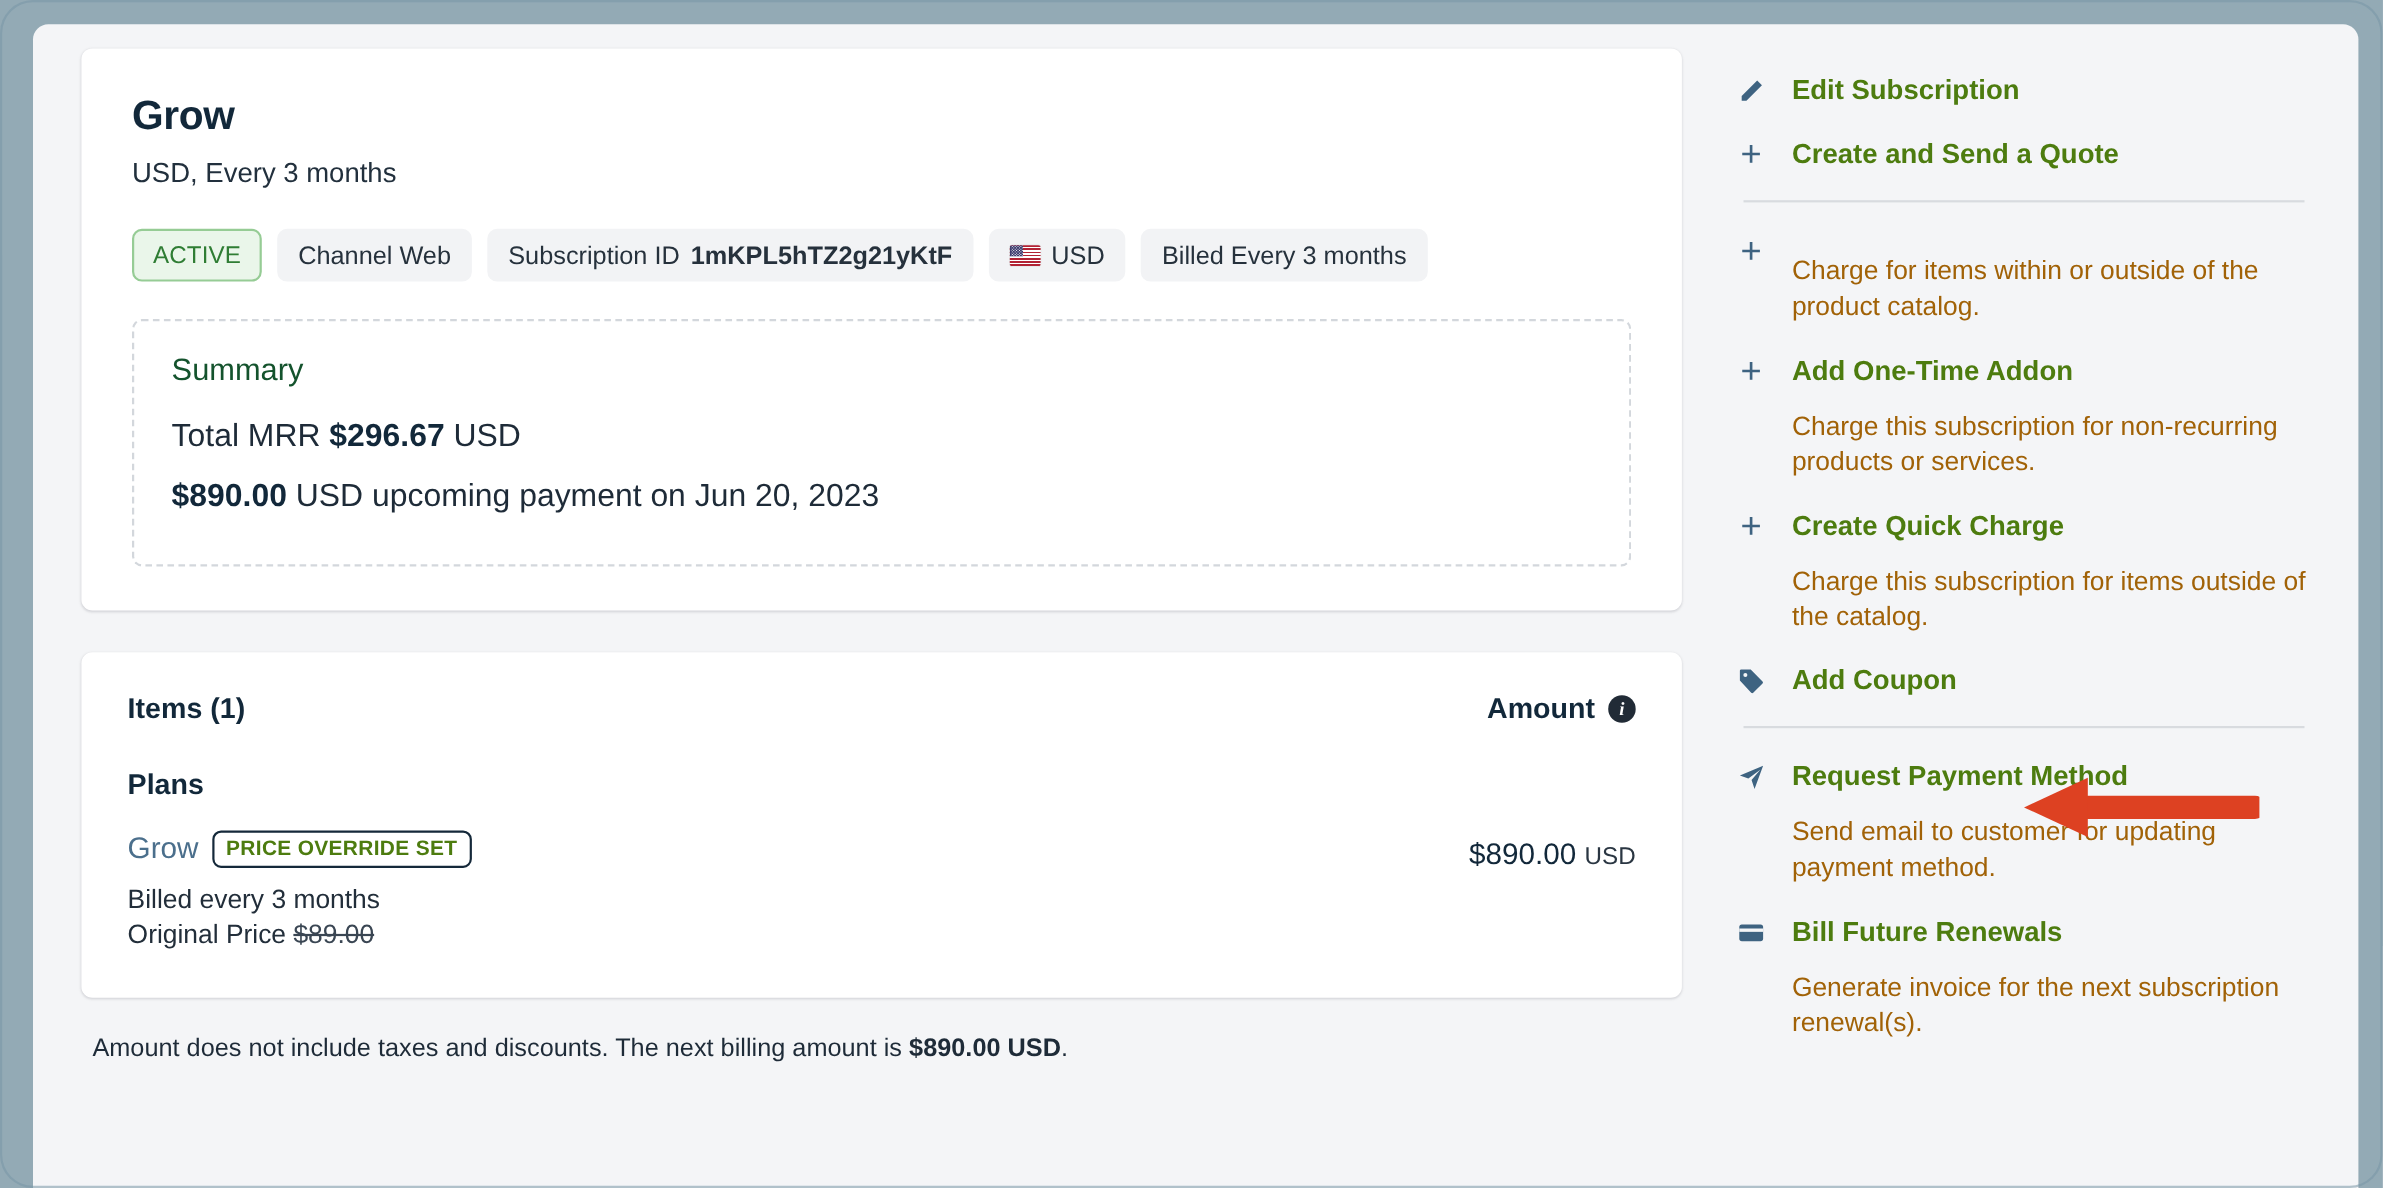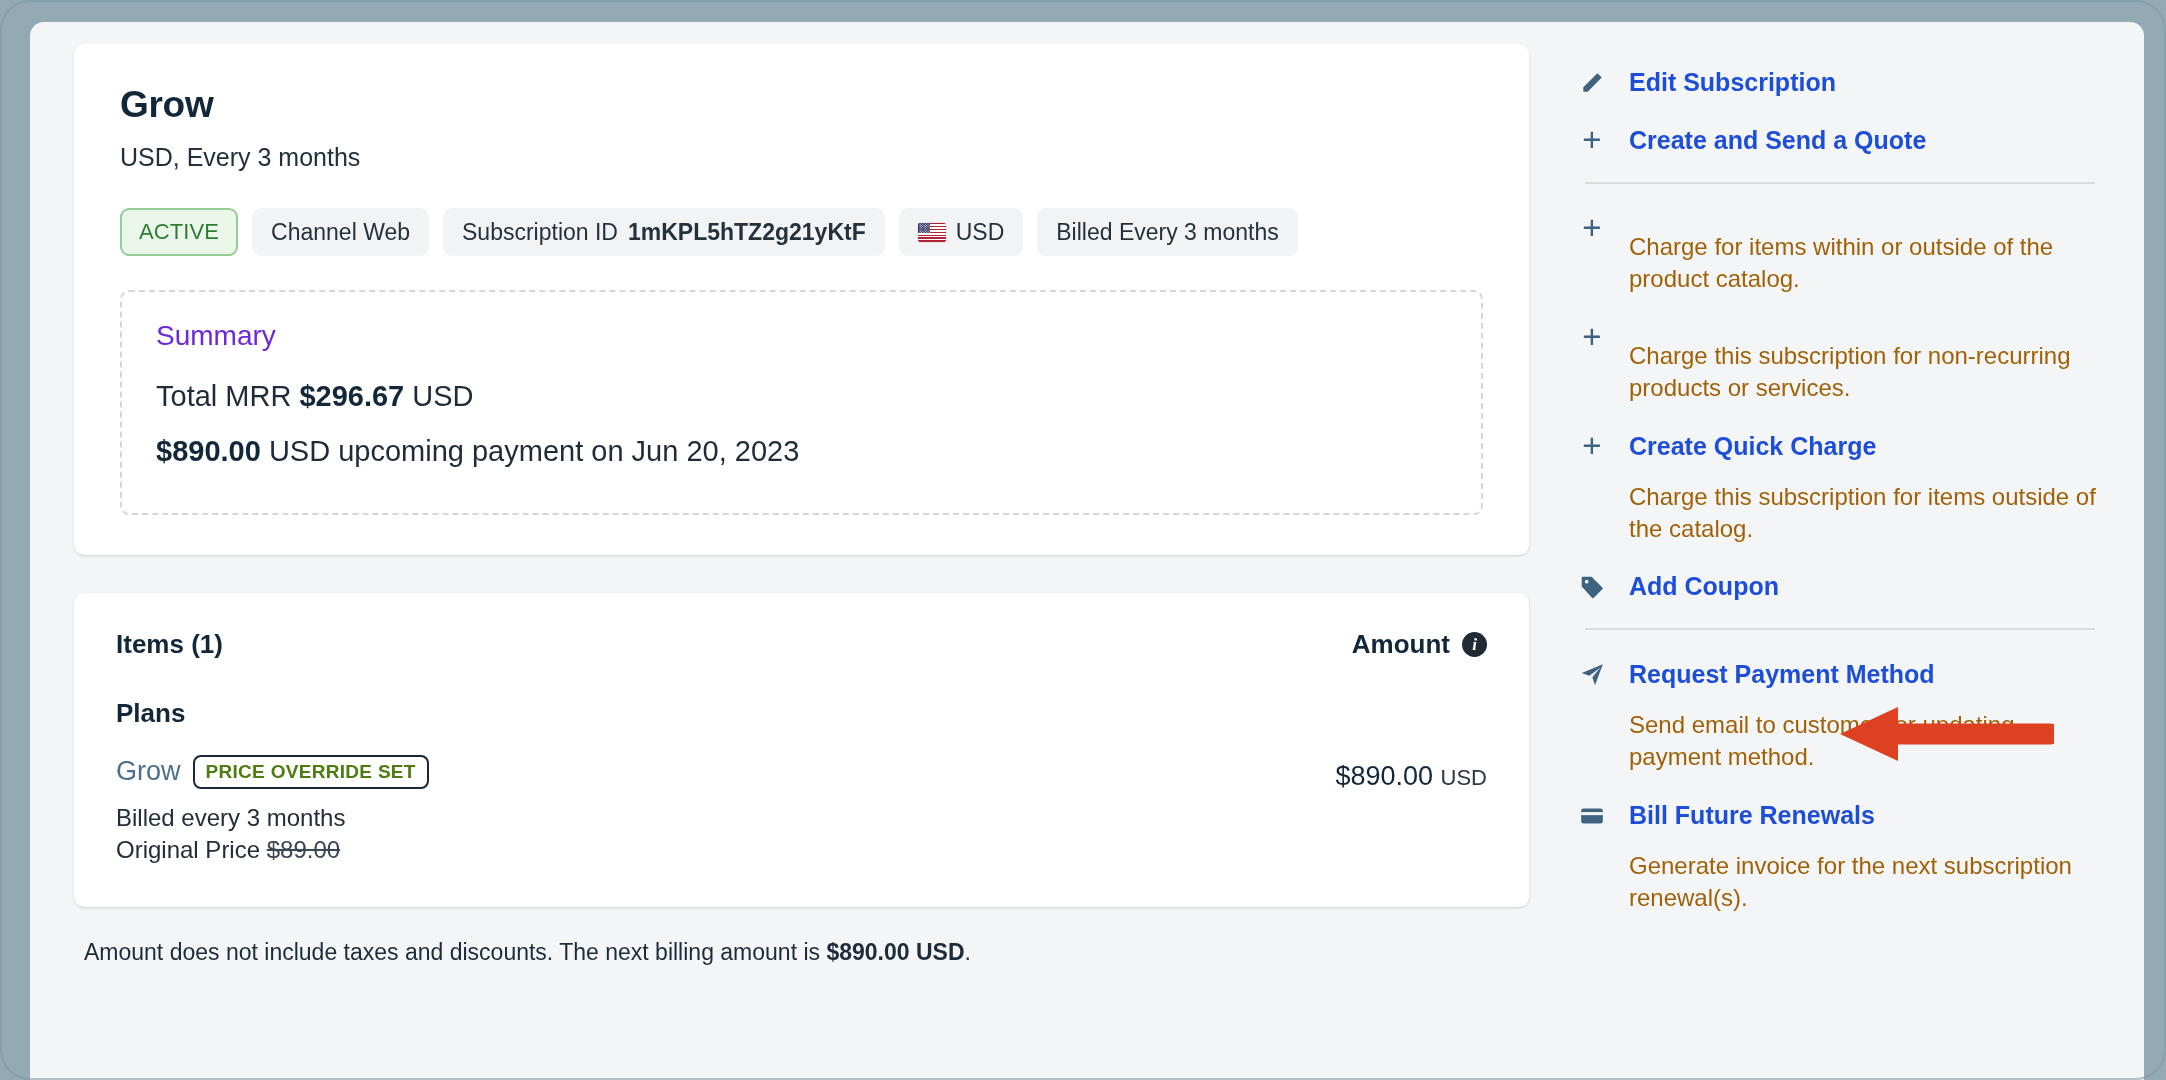--- a/index.html
+++ b/index.html
@@ -150,21 +150,21 @@
   }
 
   
   #summary-box {
     border: 2px dashed #d3d7dc;
     border-radius: 9px;
     padding: 28px 34px 32px 34px;
   }
   #summary-title {
     font-size: 28px;
-    color: #6d28d9;
+    color: #14532d;
     margin: 0 0 26px 0;
     font-weight: normal;
   }
   .summary-line {
     font-size: 29px;
     color: #1e2b38;
     margin-bottom: 18px;
     line-height: 1.25;
   }
   .summary-line:last-child { margin-bottom: 12px; }
@@ -274,21 +274,21 @@
     display: flex;
     justify-content: center;
     align-items: flex-start;
     padding-top: 4px;
     color: #3e6381;
   }
   .action .body { flex: 1 1 auto; }
   .action .lbl {
     font-size: 25px;
     font-weight: bold;
-    color: #1d4ed8;
+    color: #4d7c0f;
     line-height: 1.28;
   }
   .action .desc {
     font-size: 24px;
     color: #a16207;
     line-height: 1.33;
     margin-top: 19px;
     max-width: 480px;
   }
   .plus {
@@ -407,20 +407,21 @@
           <div class="body">
             <div class="desc">Charge for items within or outside of the product catalog.</div>
           </div>
         </div>
 
         <div class="action">
           <div class="ic">
               <span class="plus">+</span>
             </div>
           <div class="body">
+            <div class="lbl">Add One-Time Addon</div>
             <div class="desc">Charge this subscription for non-recurring products or services.</div>
           </div>
         </div>
 
         <div class="action">
           <div class="ic">
               <span class="plus">+</span>
             </div>
           <div class="body">
             <div class="lbl">Create Quick Charge</div>

